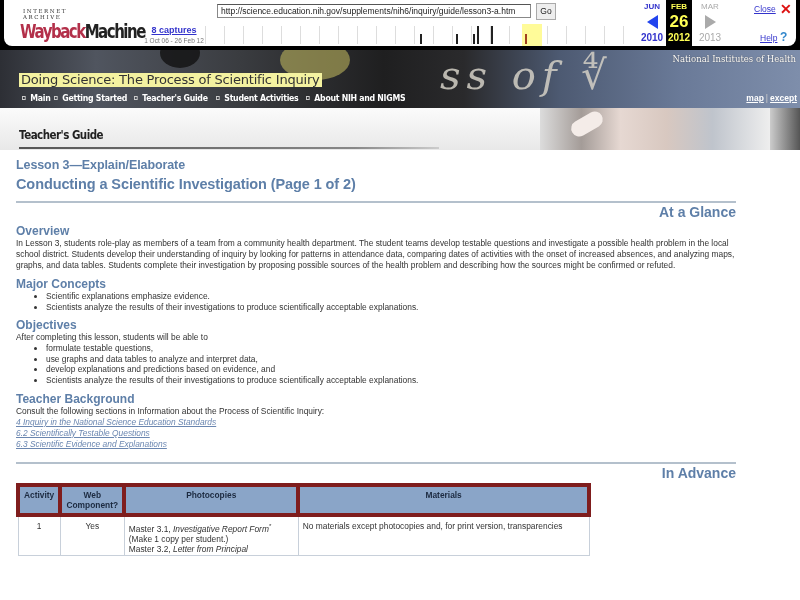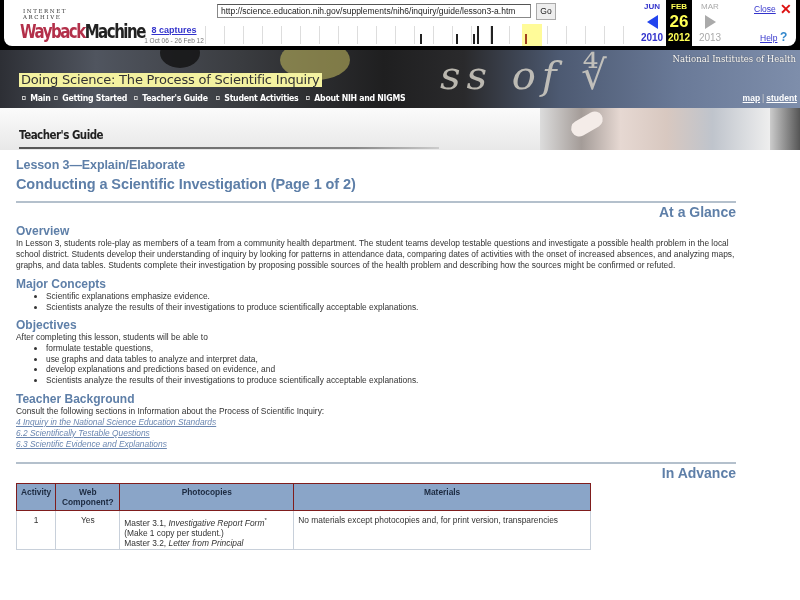--- a/index.html
+++ b/index.html
@@ -68,21 +68,21 @@
   .rule { height: 2px; background: #b4c0cc; margin-top: 9px; }
   .aside-title { text-align: right; font-size: 14px; font-weight: bold; color: #5e7fa8; margin-top: 1px; }
   h3 { font-size: 12px; color: #5e7fa8; font-weight: bold; margin-top: 4px; }
   p.body { font-size: 8.4px; line-height: 11px; color: #333; }
   ul.bul { list-style: none; margin-left: 18px; }
   ul.bul li { font-size: 8.4px; line-height: 10.6px; color: #333; position: relative; padding-left: 12px; }
   ul.bul li::before { content: ""; position: absolute; left: 0; top: 4px; width: 3px; height: 3px; border-radius: 50%; background: #333; }
   a.ref { display: block; font-size: 8.4px; line-height: 11px; color: #6a86b0; font-style: italic; text-decoration: underline; }
 
   table.act { border-collapse: collapse; margin-top: 2px; width: 575px; }
-  table.act th { background: #8aa5c8; color: #1c2a40; font-size: 8.4px; font-weight: bold; border: 1px solid #7f1d1d; padding: 3px 4px; vertical-align: top; line-height: 10px; text-align: center; }
+  table.act th { background: #8aa5c8; color: #1c2a40; font-size: 8.4px; font-weight: bold; border: 4px solid #7f1d1d; padding: 3px 4px; vertical-align: top; line-height: 10px; text-align: center; }
   table.act td { font-size: 8.4px; line-height: 10.5px; color: #333; border: 1px solid #c8d0da; padding: 4px 4px 0 4px; vertical-align: top; }
   table.act td.c { text-align: center; }
   table.act td i { font-style: italic; }
 </style>
 </head>
 <body>
 
 <div class="wb-bar">
   <div class="wb-inner">
     <div class="wb-logo">
@@ -175,21 +175,21 @@
         <span class="sq"></span>
         <span>Student Activities</span>
       </a>
     <a>
         <span class="sq"></span>
         <span>About NIH and NIGMS</span>
       </a>
   </nav>
   <div class="nih-line1">National Institutes of Health</div>
   <div class="util-links">
-    <a>map</a><span class="sep">|</span><a>student</a>
+    <a>map</a><span class="sep">|</span><a>except</a>
   </div>
 </div>
 
 <div class="section-band">
   <div class="hand"></div>
   <div class="nail"></div>
   <div class="dark"></div>
   <div class="section-title">Teacher's Guide</div>
   <div class="section-rule"></div>
 </div>

